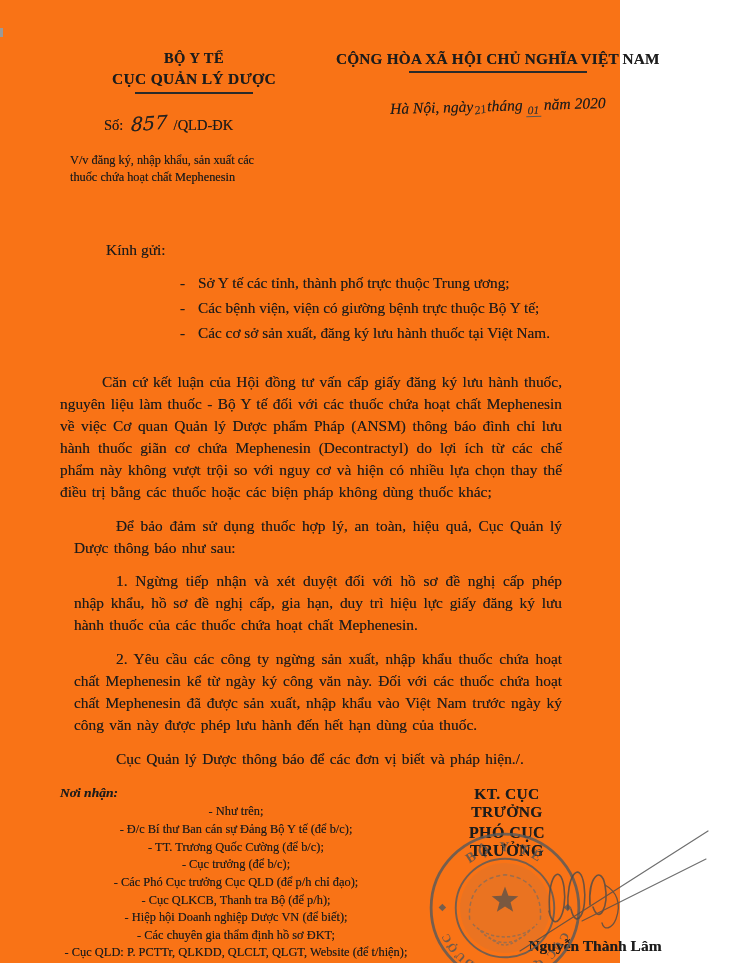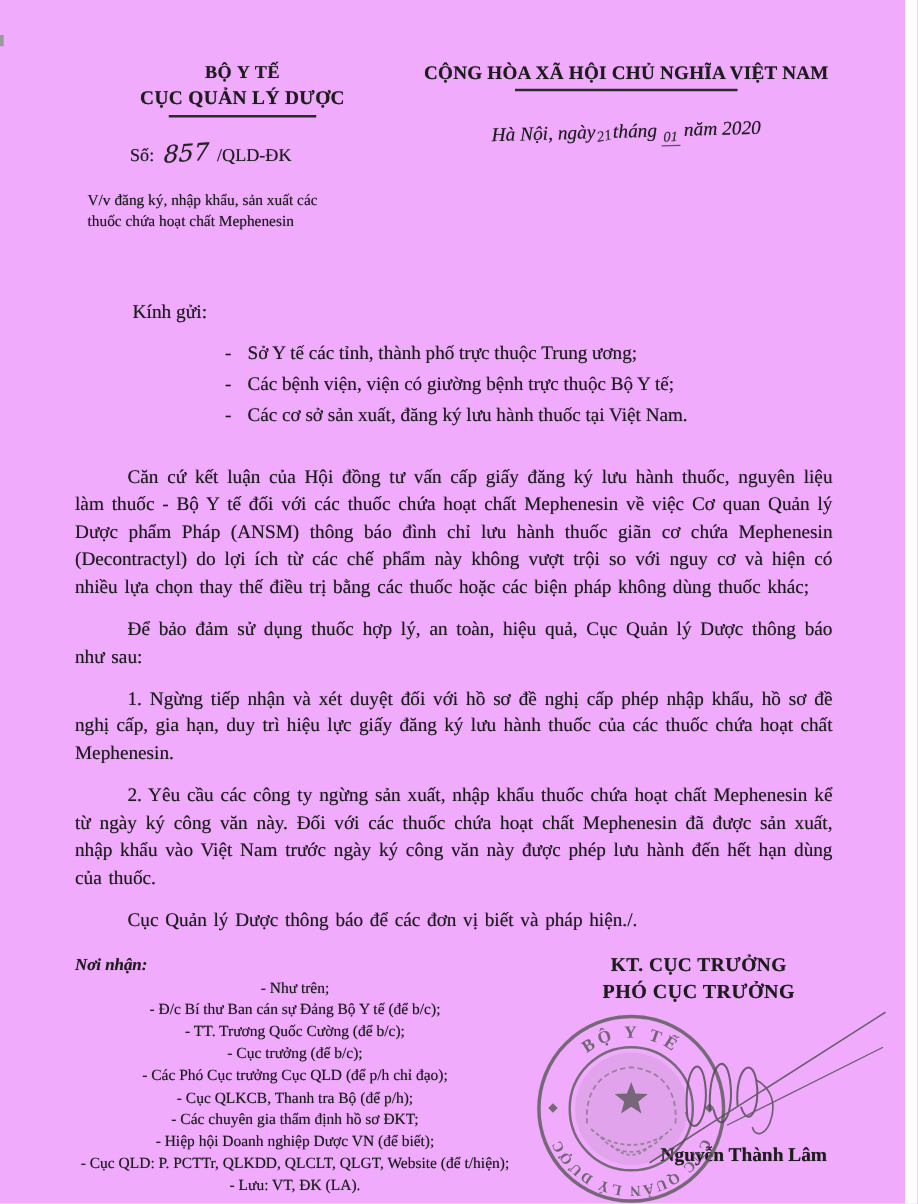--- a/index.html
+++ b/index.html
@@ -3,21 +3,21 @@
 <meta charset="utf-8">
 <style>
   html,body{margin:0;padding:0;}
   body{
     width:734px;height:963px;background:#ffffff;overflow:hidden;
     font-family:"Liberation Serif","DejaVu Serif",serif;
     color:#1c1c1c;
     -webkit-font-smoothing:antialiased;
   }
   .page{
-    position:relative;width:724px;height:963px;background:#f0abfc;
+    position:relative;width:620px;height:963px;background:#f97316;
     box-sizing:border-box;padding:50px 58px 20px 60px;
   }
   .inky{ text-shadow:0 0 0.6px rgba(20,20,20,0.55); }
 
   
   .header{display:flex;align-items:flex-start;}
   .header-left{width:268px;text-align:center;flex:0 0 auto;}
   .ministry{font-size:14.5px;font-weight:bold;letter-spacing:0.5px;}
   .department{font-size:15.5px;font-weight:bold;letter-spacing:0.3px;margin-top:3px;}
   .org-underline{width:118px;height:2px;background:#2a2a2a;margin:4px auto 0 auto;}
@@ -52,21 +52,21 @@
   .rec-list{margin-top:12px;padding-left:120px;}
   .rec-item{display:flex;font-size:15.3px;line-height:1.62;}
   .rec-dash{width:18px;flex:0 0 auto;}
 
   
   .body-text{margin-top:26px;}
   .para{
     font-size:15.4px;line-height:1.42;text-align:justify;
     text-indent:42px;margin:0 0 9px 0;word-spacing:1.5px;
   }
-  .para.space-before{margin-top:12px;}
+  .para.space-before{margin-top:12px;margin-left:14px;}
 
   
   .footer{display:flex;margin-top:16px;}
   .noi-nhan{width:352px;flex:0 0 auto;}
   .noi-nhan-label{font-size:13.5px;font-weight:bold;font-style:italic;margin-bottom:2px;}
   .noi-nhan-item{font-size:12.4px;line-height:1.42;text-align:center;}
   .sign-block{position:relative;flex:1;height:250px;}
   .sign-title1{font-size:15.5px;font-weight:bold;text-align:center;letter-spacing:0.4px;padding-left:40px;}
   .sign-title2{font-size:16px;font-weight:bold;text-align:center;letter-spacing:0.4px;padding-left:40px;margin-top:3px;}
   .stamp-svg{position:absolute;left:2px;top:32px;width:182px;height:182px;opacity:0.82;}
@@ -133,22 +133,22 @@
 
   <div class="footer">
     <div class="noi-nhan">
       <div class="noi-nhan-label inky">Nơi nhận:</div>
       <div class="noi-nhan-item inky">- Như trên;</div>
       <div class="noi-nhan-item inky">- Đ/c Bí thư Ban cán sự Đảng Bộ Y tế (để b/c);</div>
       <div class="noi-nhan-item inky">- TT. Trương Quốc Cường (để b/c);</div>
       <div class="noi-nhan-item inky">- Cục trưởng (để b/c);</div>
       <div class="noi-nhan-item inky">- Các Phó Cục trưởng Cục QLD (để p/h chỉ đạo);</div>
       <div class="noi-nhan-item inky">- Cục QLKCB, Thanh tra Bộ (để p/h);</div>
+      <div class="noi-nhan-item inky">- Hiệp hội Doanh nghiệp Dược VN (để biết);</div>
       <div class="noi-nhan-item inky">- Các chuyên gia thẩm định hồ sơ ĐKT;</div>
-      <div class="noi-nhan-item inky">- Hiệp hội Doanh nghiệp Dược VN (để biết);</div>
       <div class="noi-nhan-item inky">- Cục QLD: P. PCTTr, QLKDD, QLCLT, QLGT, Website (để t/hiện);</div>
       <div class="noi-nhan-item inky">- Lưu: VT, ĐK (LA).</div>
     </div>
 
     <div class="sign-block">
       <div class="sign-title1 inky">KT. CỤC TRƯỞNG</div>
       <div class="sign-title2 inky">PHÓ CỤC TRƯỞNG</div>
 
       <div class="signer-name inky">Nguyễn Thành Lâm</div>
 

